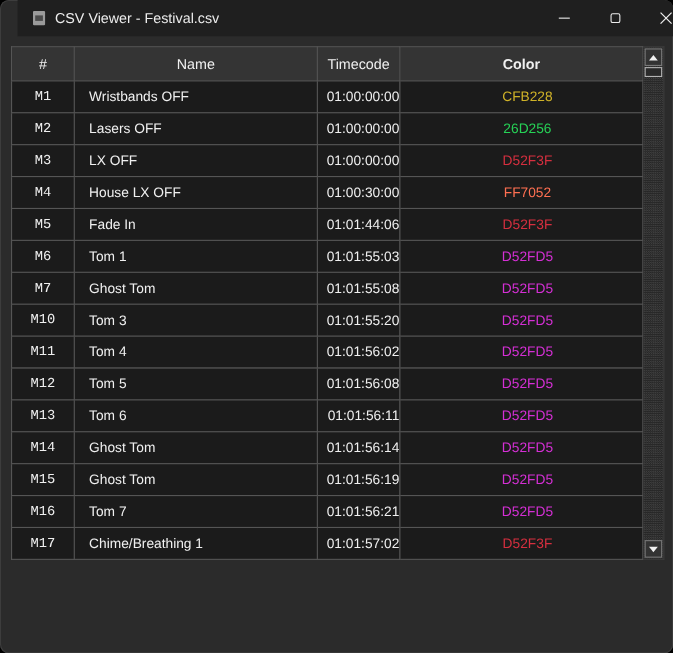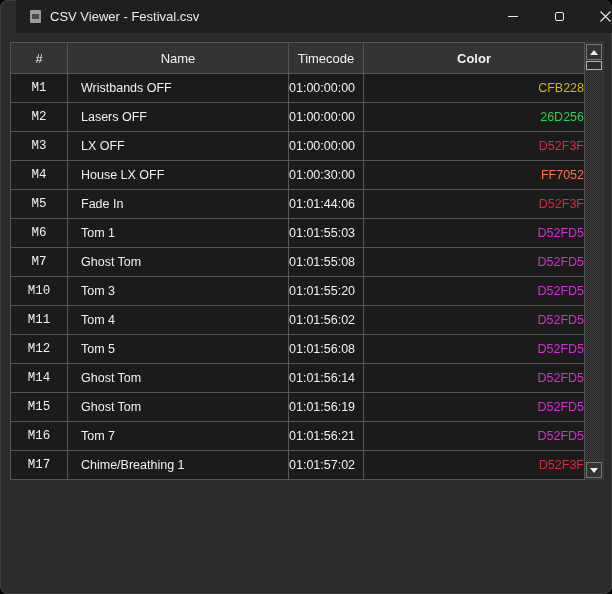--- a/index.html
+++ b/index.html
@@ -40,22 +40,22 @@
   table { border-collapse:collapse; table-layout:fixed; width:574px; }
   th, td { border:1px solid #555555; color:#f0f0f0; overflow:hidden; white-space:nowrap; }
   th {
     height:31px; background:#343434; font-size:13px; font-weight:400;
     text-align:center; vertical-align:middle;
   }
   th.bold { font-weight:700; }
   td { height:29px; background:#1b1b1b; font-size:12.5px; vertical-align:middle; }
   td.c-id   { text-align:center;font-family:Liberation Mono, monospace; }
   td.c-name { text-align:left; padding-left:13px;margin-top:32px; }
-  td.c-tc   { text-align:left; }
-  td.c-col  { text-align:right; padding-left:11px; }
+  td.c-tc   { text-align:right; }
+  td.c-col  { text-align:center; padding-left:11px; }
 
   
   .scrollbar {
     width:19px; display:flex; flex-direction:column;
     background-color:#323232;
     background-image:repeating-conic-gradient(#3f3f3f 0% 25%, #262626 0% 50%);
     background-size:2px 2px;
     border:1px solid #3a3a3a; border-left:0;
   }
   .sb-btn {
@@ -168,20 +168,26 @@
           <td class="c-tc">01:01:56:02</td>
           <td class="c-col" style="color: rgb(213, 47, 213);">D52FD5</td>
         </tr>
           <tr>
           <td class="c-id">M12</td>
           <td class="c-name">Tom 5</td>
           <td class="c-tc">01:01:56:08</td>
           <td class="c-col" style="color: rgb(213, 47, 213);">D52FD5</td>
         </tr>
           <tr>
+          <td class="c-id">M13</td>
+          <td class="c-name">Tom 6</td>
+          <td class="c-tc">01:01:56:11</td>
+          <td class="c-col" style="color: rgb(213, 47, 213);">D52FD5</td>
+        </tr>
+          <tr>
           <td class="c-id">M14</td>
           <td class="c-name">Ghost Tom</td>
           <td class="c-tc">01:01:56:14</td>
           <td class="c-col" style="color: rgb(213, 47, 213);">D52FD5</td>
         </tr>
           <tr>
           <td class="c-id">M15</td>
           <td class="c-name">Ghost Tom</td>
           <td class="c-tc">01:01:56:19</td>
           <td class="c-col" style="color: rgb(213, 47, 213);">D52FD5</td>

